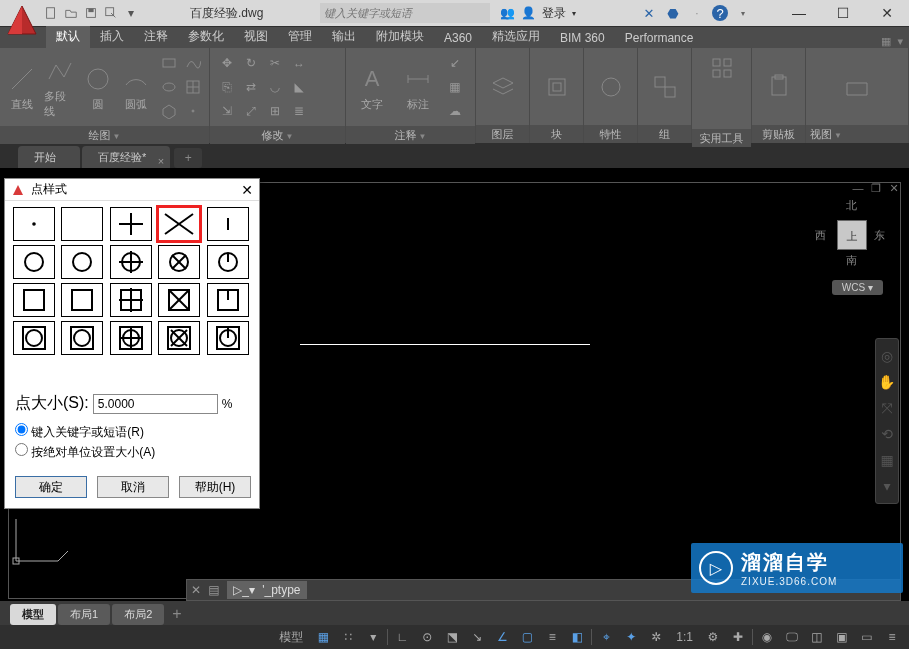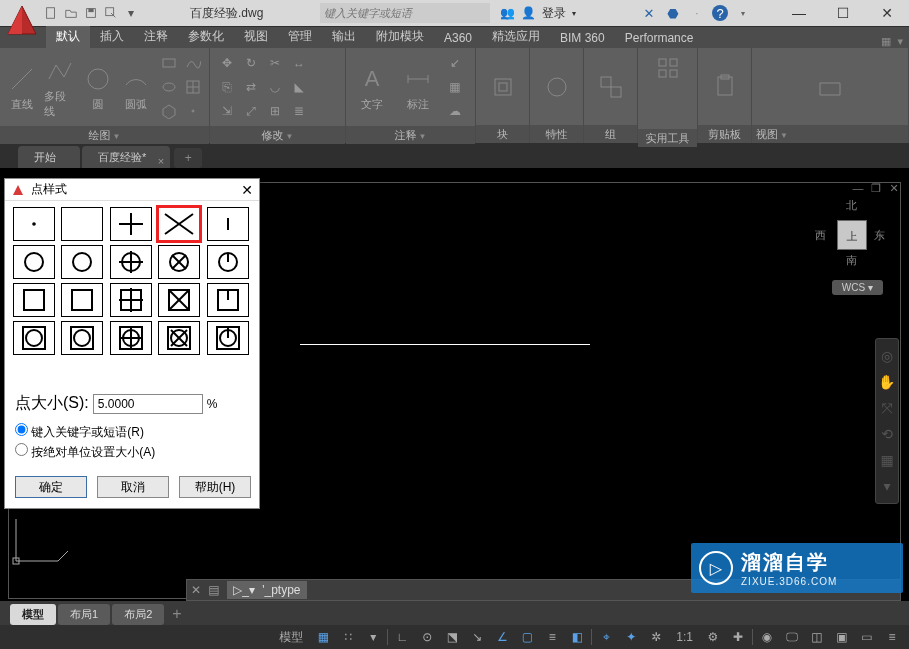--- a/index.html
+++ b/index.html
@@ -66,21 +66,21 @@
 
 .dialog { position: absolute; top: 178px; left: 4px; width: 256px; background: #fff; border: 1px solid #8a8a8a; box-shadow: 2px 2px 6px rgba(0,0,0,0.3); z-index: 50; }
 .dlg-title { height: 22px; background: #fff; border-bottom: 1px solid #ddd; display: flex; align-items: center; padding: 0 6px; font-size: 12px; }
 .dlg-title .ticon { width: 14px; height: 14px; margin-right: 6px; }
 .dlg-title .dclose { margin-left: auto; font-size: 14px; cursor: pointer; }
 .point-grid { display: grid; grid-template-columns: repeat(5, 1fr); gap: 4px; padding: 6px 8px 4px; }
 .point-cell { width: 42px; height: 34px; border: 1px solid #000; display: flex; align-items: center; justify-content: center; background: #fff; }
 .point-cell svg { width: 36px; height: 28px; stroke: #000; fill: none; stroke-width: 2; }
 .point-cell.selected { outline: 3px solid #e22; outline-offset: -1px; }
 .dlg-row { padding: 4px 10px; font-size: 12px; display: flex; align-items: center; gap: 4px; }
-.dlg-row input[type=text] { width: 110px; height: 20px; border: 1px solid #888; padding: 0 4px; font-size: 12px; }
+.dlg-row input[type=text] { width: 125px; height: 20px; border: 1px solid #888; padding: 0 4px; font-size: 12px; }
 .dlg-row label { font-size: 16px; }
 .dlg-radios { padding: 4px 10px 8px; font-size: 12px; }
 .dlg-radios label { display: block; line-height: 20px; }
 .dlg-buttons { display: flex; gap: 10px; padding: 6px 10px 10px; }
 .dlg-buttons button { flex: 0 0 72px; height: 22px; background: #e8e8e8; border: 1px solid #888; font-size: 12px; }
 .dlg-buttons button.primary { border: 1px solid #3a6ea5; }
 
 
 .cmd-line { position: absolute; bottom: 48px; left: 186px; right: 8px; height: 22px; background: #3d3d3d; border: 1px solid #555; display: flex; align-items: center; font-size: 12px; color: #ccc; }
 .cmd-line .cx { width: 18px; text-align: center; color: #999; }
@@ -293,20 +293,32 @@
         </div>
       <div class="small-grid" style="grid-template-columns:22px;">
         <div class="sbtn">↙</div>
         <div class="sbtn">▦</div>
         <div class="sbtn">☁</div>
       </div>
     </div>
     <div class="panel-title"><span>注释</span><span class="arrow">▼</span></div>
   </div>
 
+  <div class="ribbon-panel" style="width:54px;">
+    <div class="panel-body" style="justify-content:center;">
+        <div class="big-btn">
+          <div class="bicon">
+            <svg viewBox="0 0 28 28">
+              <path d="M4 10l10-5 10 5-10 5z M4 16l10 5 10-5"></path>
+            </svg>
+          </div>
+        </div>
+      </div>
+    <div class="panel-title">图层</div>
+  </div>
   <div class="ribbon-panel" style="width:54px;">
     <div class="panel-body" style="justify-content:center;">
         <div class="big-btn">
           <div class="bicon">
             <svg viewBox="0 0 28 28">
               <rect x="6" y="6" width="16" height="16"></rect>
               <rect x="10" y="10" width="8" height="8"></rect>
             </svg>
           </div>
         </div>

